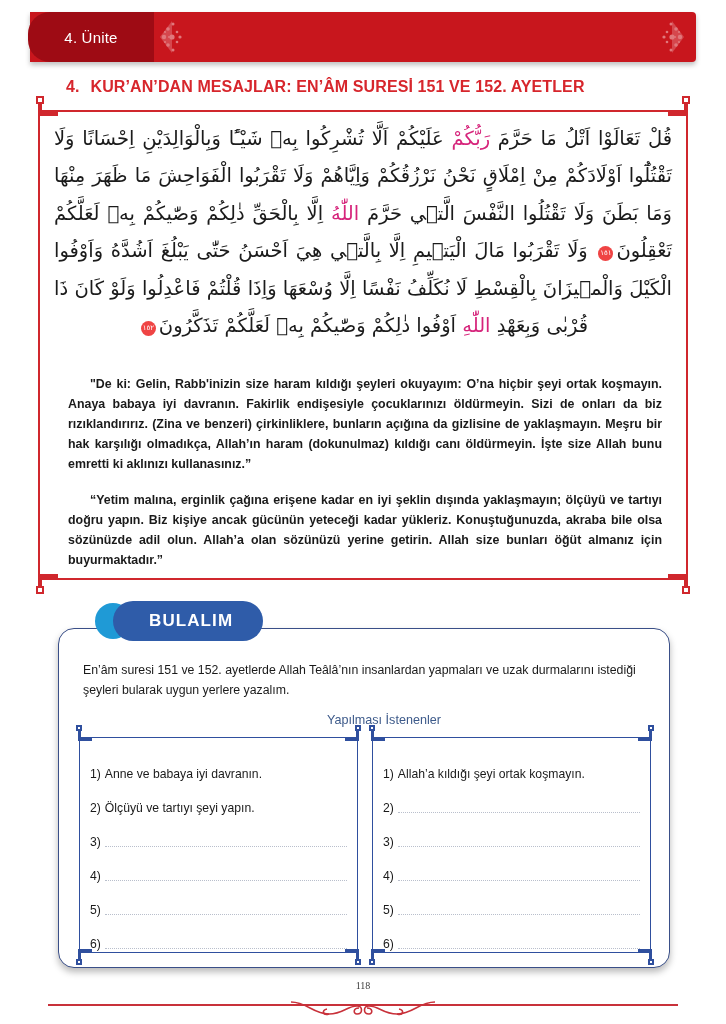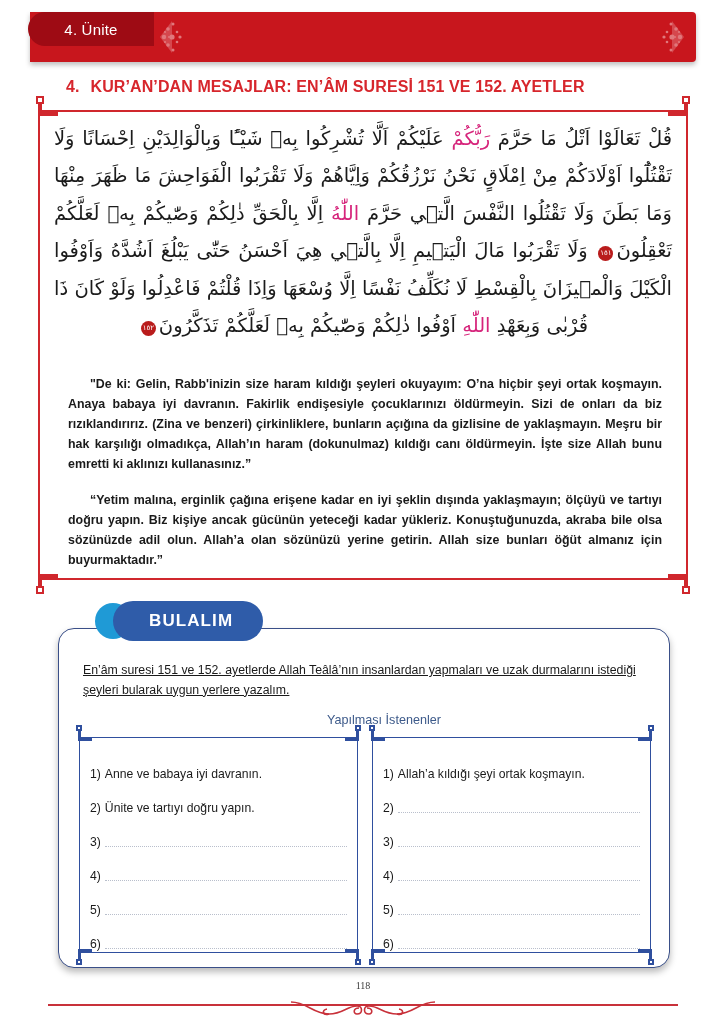--- a/index.html
+++ b/index.html
@@ -30,21 +30,21 @@
     border-radius: 0 4px 4px 0;
     display: flex;
     align-items: center;
     box-shadow: 0 3px 5px rgba(0,0,0,0.25);
   }
   .header-unit {
     position: absolute;
     left: -2px;
     top: 0;
     width: 126px;
-    height: 34px;
+    height: 50px;
     background: #9e0b14;
     border-radius: 22px 0 0 22px;
     display: flex;
     align-items: center;
     justify-content: center;
     color: #ffffff;
     font-size: 15px;
     letter-spacing: .2px;
   }
   .header-title {
@@ -136,21 +136,21 @@
     font-family: "DejaVu Sans", sans-serif;
     font-size: 19.5px;
     line-height: 1.92;
     color: #1b1b1b;
   }
   .arabic-block .hl { color: #d6247b; }
   .ayah-mark {
     display: inline-block;
     width: 15px; height: 15px;
     border-radius: 50%;
-    background: #b91c1c;
+    background: #ef4444;
     color: #fff;
     font-size: 7px;
     line-height: 15px;
     text-align: center;
     vertical-align: 2px;
     margin: 0 3px;
     font-family: "DejaVu Sans", sans-serif;
   }
 
   
@@ -210,21 +210,20 @@
     letter-spacing: 1.1px;
   }
   .activity-intro {
     position: absolute;
     left: 24px;
     top: 32px;
     width: 564px;
     font-size: 12.3px;
     line-height: 1.6;
     color: #1a1a1a;
-    text-decoration: underline;
   }
   .col-heads {
     position: absolute;
     top: 84px;
     left: 0;
     width: 100%;
     display: flex;
   }
   .col-head {
     flex: 1;
@@ -442,21 +441,21 @@
             <span class="sq"></span>
           </div>
 
         <div class="ans-line">
           <span class="ans-num">1)</span>
           <span class="ans-text">Anne ve babaya iyi davranın.</span>
           <span class="ans-rule hidden"></span>
         </div>
         <div class="ans-line">
           <span class="ans-num">2)</span>
-          <span class="ans-text">Ünite ve tartıyı doğru yapın.</span>
+          <span class="ans-text">Ölçüyü ve tartıyı şeyi yapın.</span>
           <span class="ans-rule hidden"></span>
         </div>
         <div class="ans-line">
           <span class="ans-num">3)</span>
           <span class="ans-rule"></span>
         </div>
         <div class="ans-line">
           <span class="ans-num">4)</span>
           <span class="ans-rule"></span>
         </div>

